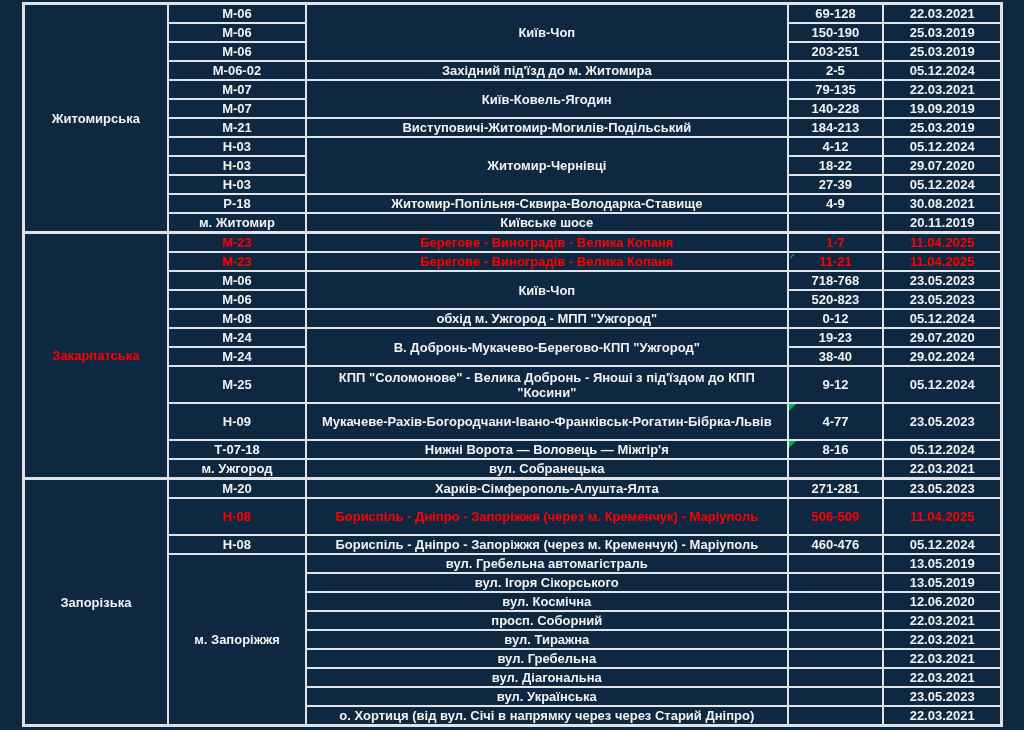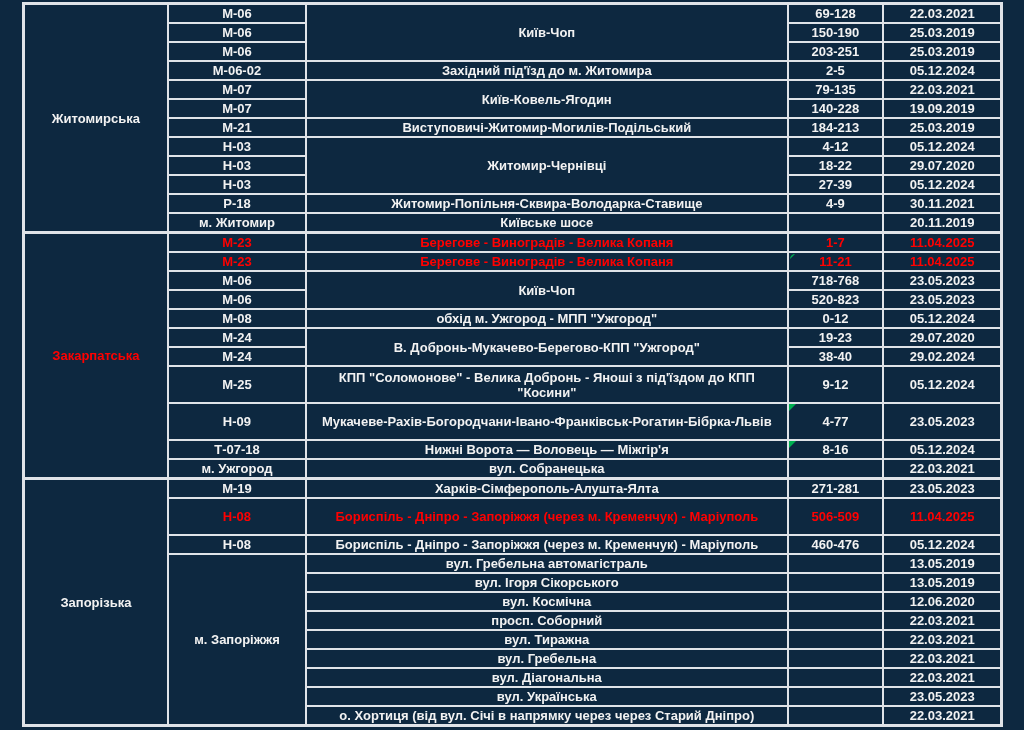--- a/index.html
+++ b/index.html
@@ -118,21 +118,21 @@
         </tr>
         <tr>
           <td>Н-03</td>
           <td class="km-cell">27-39</td>
           <td>05.12.2024</td>
         </tr>
         <tr>
           <td>Р-18</td>
           <td>Житомир-Попільня-Сквира-Володарка-Ставище</td>
           <td class="km-cell">4-9</td>
-          <td>30.11.2021</td>
+          <td>30.08.2021</td>
         </tr>
         <tr>
           <td>м. Житомир</td>
           <td>Київське шосе</td>
           <td class="km-cell"></td>
           <td>20.11.2019</td>
         </tr>
         <tr class="section-start red">
           <td rowspan="11" class="region-cell">Закарпатська</td>
           <td>М-23</td>
@@ -193,21 +193,21 @@
           <td>05.12.2024</td>
         </tr>
         <tr>
           <td>м. Ужгород</td>
           <td>вул. Собранецька</td>
           <td class="km-cell"></td>
           <td>22.03.2021</td>
         </tr>
         <tr class="section-start">
           <td rowspan="12" class="region-cell">Запорізька</td>
-          <td>М-19</td>
+          <td>М-20</td>
           <td>Харків-Сімферополь-Алушта-Ялта</td>
           <td class="km-cell">271-281</td>
           <td>23.05.2023</td>
         </tr>
         <tr class="tall red">
           <td>Н-08</td>
           <td>Бориспіль - Дніпро - Запоріжжя (через м. Кременчук) - Маріуполь</td>
           <td class="km-cell">506-509</td>
           <td>11.04.2025</td>
         </tr>

